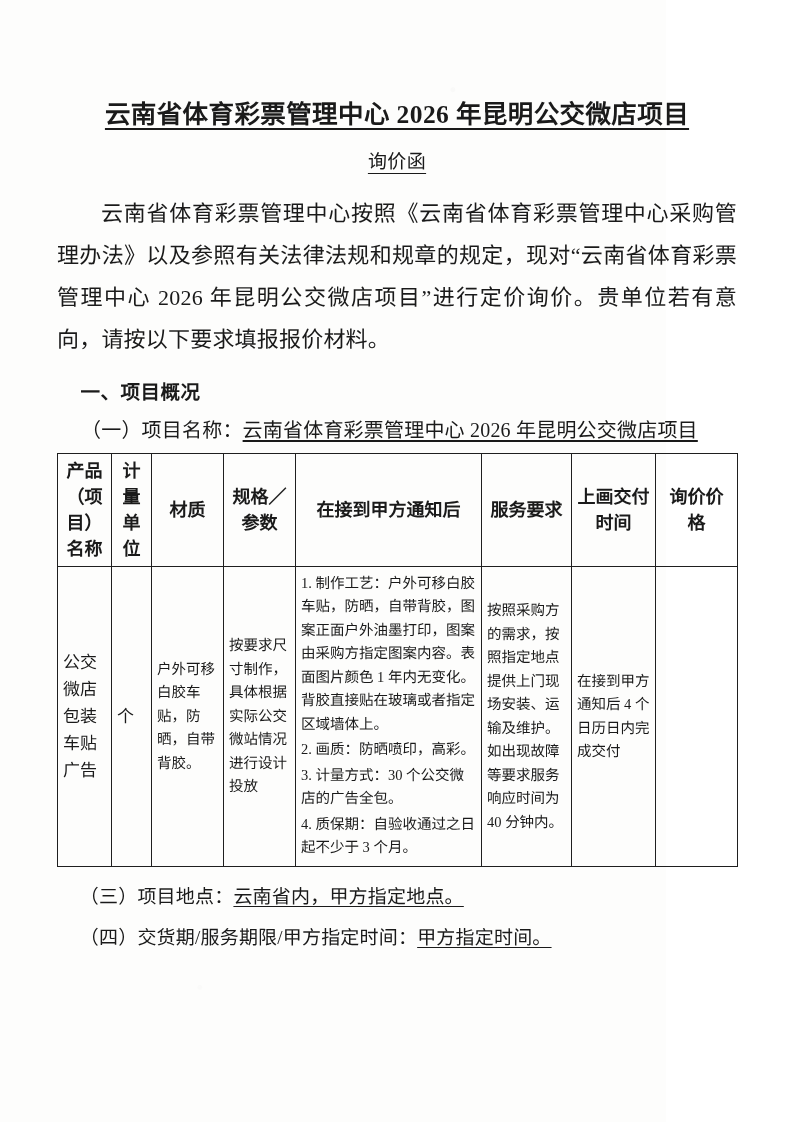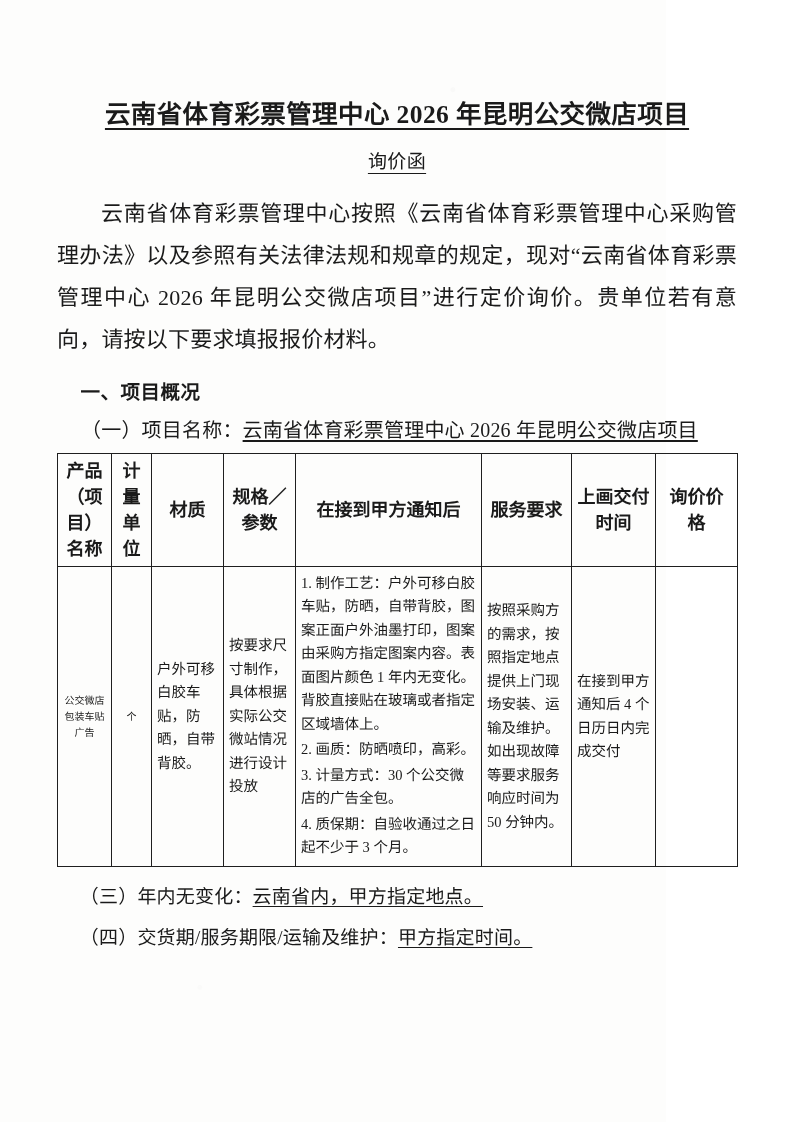--- a/index.html
+++ b/index.html
@@ -96,22 +96,21 @@
     vertical-align: middle;
     padding: 4px 5px;
   }
   table.spec th {
     font-weight: bold;
     font-size: 18px;
     line-height: 1.45;
     text-align: center;
   }
   td.cell-center {
-    text-align: center;
-    font-size: 10px;
+    font-size: 17px;
     line-height: 1.6;
   }
   td.cell-body {
     font-size: 14.5px;
     line-height: 1.62;
     vertical-align: top;
     padding-top: 18px;
   }
   td.cell-top {
     font-size: 14.5px;
@@ -187,30 +186,30 @@
           <td class="cell-center mid-v">公交微店包装车贴广告</td>
           <td class="cell-center mid-v">个</td>
           <td class="cell-top">户外可移白胶车贴，防晒，自带背胶。</td>
           <td class="cell-top">按要求尺寸制作，具体根据实际公交微站情况进行设计投放</td>
           <td class="cell-body">
             <div class="proc-line">1. 制作工艺：户外可移白胶车贴，防晒，自带背胶，图案正面户外油墨打印，图案由采购方指定图案内容。表面图片颜色 1 年内无变化。背胶直接贴在玻璃或者指定区域墙体上。</div>
             <div class="proc-line">2. 画质：防晒喷印，高彩。</div>
             <div class="proc-line">3. 计量方式：30 个公交微店的广告全包。</div>
             <div class="proc-line">4. 质保期：自验收通过之日起不少于 3 个月。</div>
           </td>
-          <td class="cell-body">按照采购方的需求，按照指定地点提供上门现场安装、运输及维护。如出现故障等要求服务响应时间为 50 分钟内。</td>
+          <td class="cell-body">按照采购方的需求，按照指定地点提供上门现场安装、运输及维护。如出现故障等要求服务响应时间为 40 分钟内。</td>
           <td class="cell-body">在接到甲方通知后 4 个日历日内完成交付</td>
           <td class="cell-center mid-v"></td>
         </tr>
       </tbody>
     </table>
 
     <p class="tail-line">
-      <span>（三）年内无变化：</span><span class="u">云南省内，甲方指定地点。</span>
+      <span>（三）项目地点：</span><span class="u">云南省内，甲方指定地点。</span>
     </p>
 
     <p class="tail-line">
-      <span>（四）交货期/服务期限/运输及维护：</span><span class="u">甲方指定时间。</span>
+      <span>（四）交货期/服务期限/甲方指定时间：</span><span class="u">甲方指定时间。</span>
     </p>
 
     <div class="footer-space"></div>
   </div>
 </div>
 
 </body></html>

